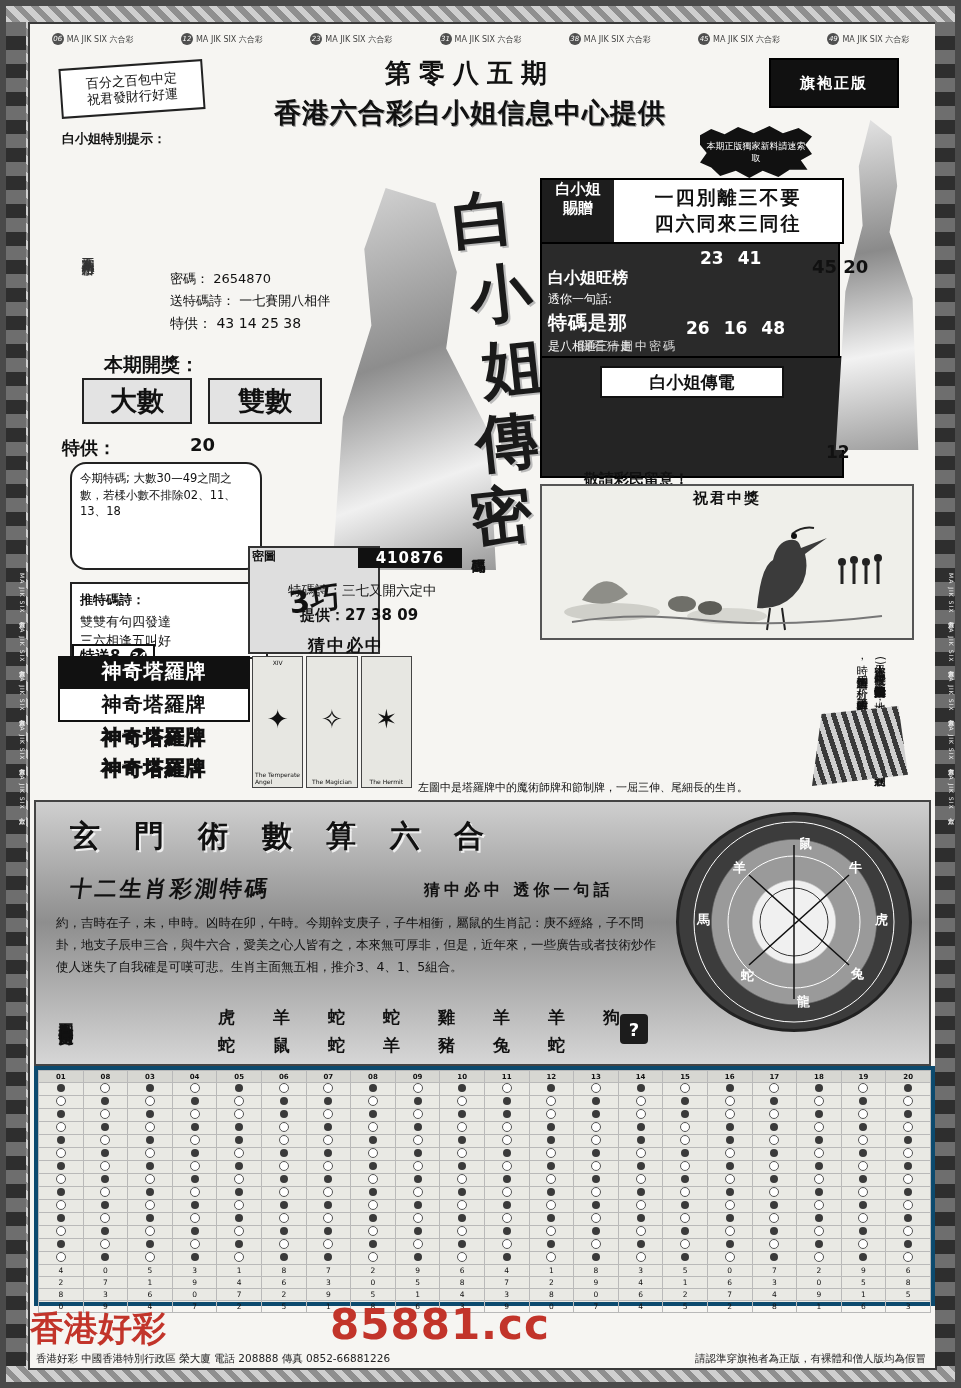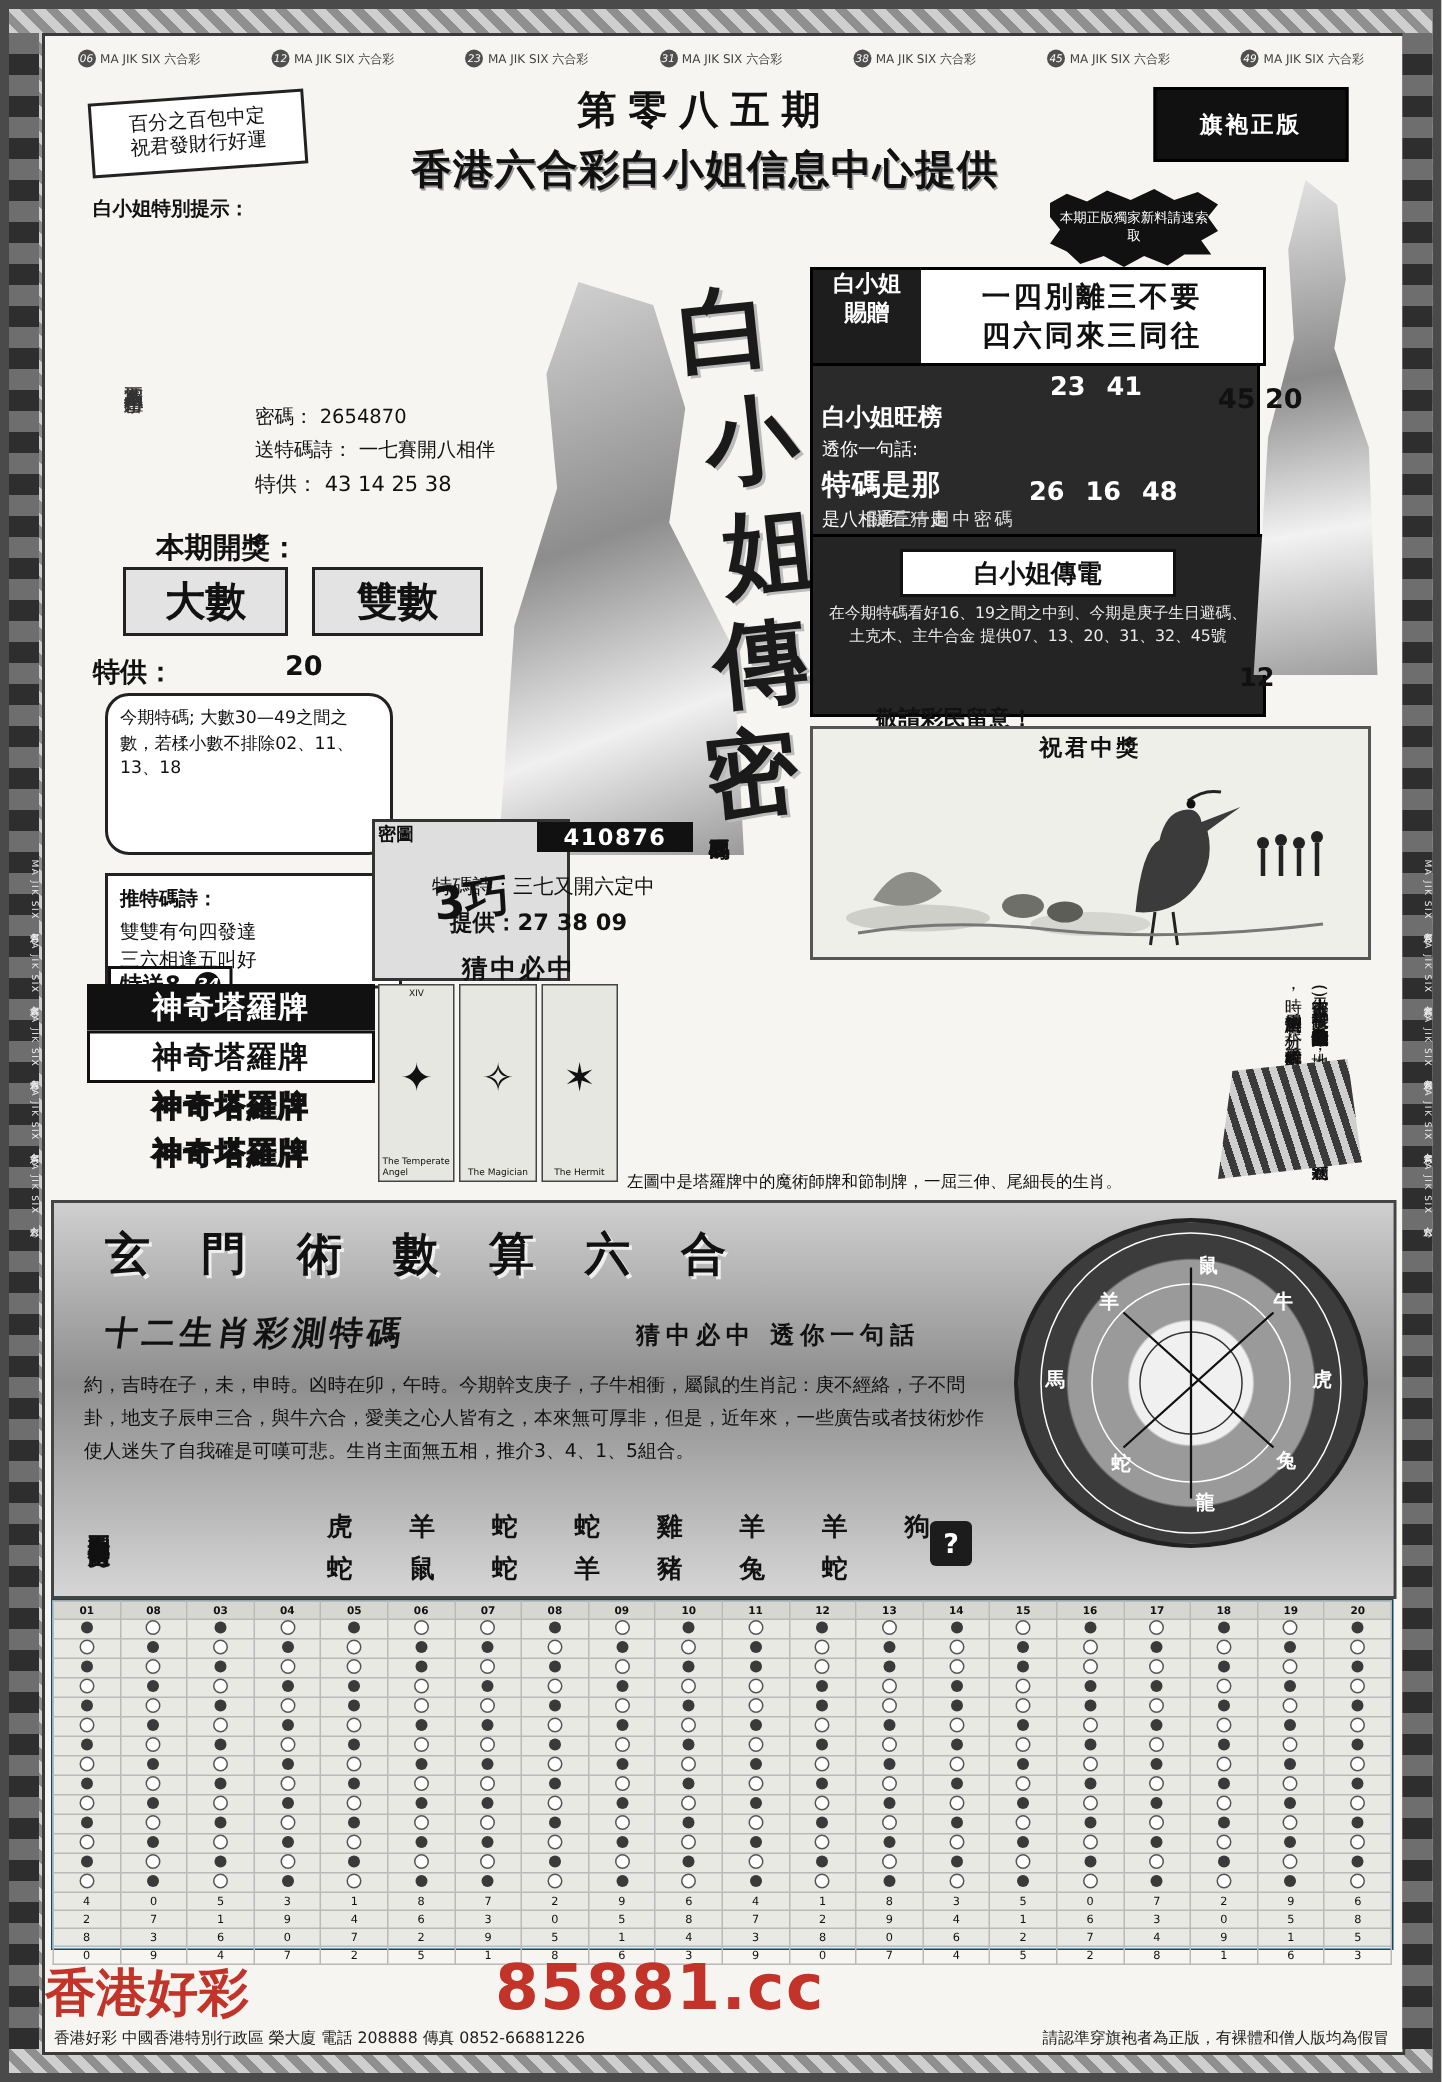--- a/index.html
+++ b/index.html
@@ -194,21 +194,21 @@
   .zodiac-chart{position:absolute;left:56px;top:1012px;font-size:15px;font-weight:bold;
     writing-mode:vertical-rl;height:44px;}
   .zrow{position:absolute;left:218px;display:flex;gap:38px;font-size:17px;font-weight:bold;}
   .zrow.r1{top:1006px;}
   .zrow.r2{top:1034px;}
   .qmark{position:absolute;left:620px;top:1014px;width:28px;height:30px;background:#1c1c1c;color:#fff;
     display:flex;align-items:center;justify-content:center;font-size:18px;font-weight:bold;border-radius:4px;}
 
   
   .chart{position:absolute;left:34px;top:1066px;width:893px;height:232px;background:#e9e9e4;
-    border:1px solid #0c4a6e;}
+    border:4px solid #0c4a6e;}
   .chart table{border-collapse:collapse;width:100%;height:100%;font-size:7px;}
   .chart td{border:1px solid #b9b9b9;text-align:center;padding:0;height:11px;}
   .dot{display:inline-block;width:8px;height:8px;border-radius:50%;background:#3a3a3a;color:#fff;
     font-size:5px;line-height:8px;}
   .dot.o{background:#fff;border:1px solid #555;color:#333;}
   .hdr-row td{background:#d7d7d2;font-weight:bold;}
   .num-rows td{font-size:7.5px;}
 
   
   .footer-logo{position:absolute;left:30px;top:1306px;font-size:34px;font-weight:bold;color:#c2342a;
@@ -346,21 +346,20 @@
 </div>
 <div class="nums-row nr3">
   <span>26</span>
   <span>16</span>
   <span>48</span>
 </div>
 <div class="hot-foot">關看猜圖中密碼</div>
 
 <div class="tel-panel">
   <div class="tel-title">白小姐傳電</div>
-  <div class="tel-body">在今期特碼看好16、19之間之中到、今期是庚子生日避碼、土克木、主牛合金 提供07、13、20、31、32、45號</div>
 </div>
 <div class="notice">敬請彩民留意！</div>
 
 <div class="model2"></div>
 <div class="starburst">本期正版獨家新料請速索取</div>
 <div class="num-45">45  20</div>
 <div class="num-12">12</div>
 
 <div class="crane-box">
   <div class="crane-title">祝君中獎</div>

